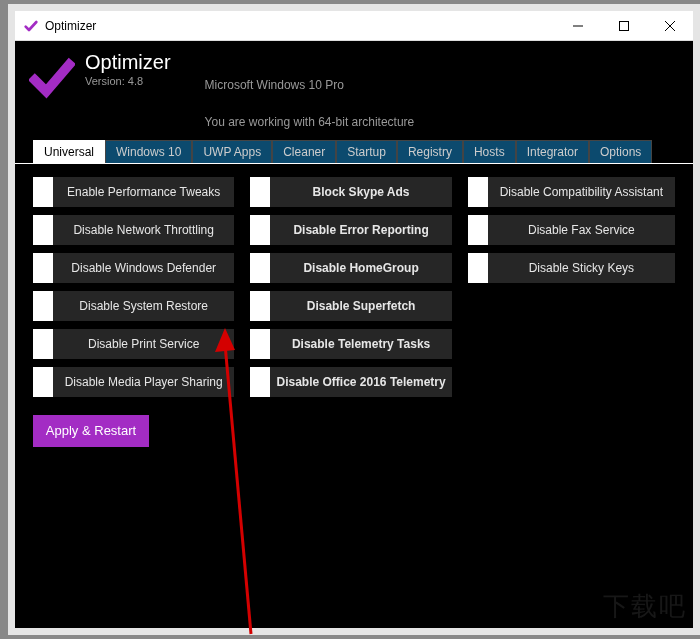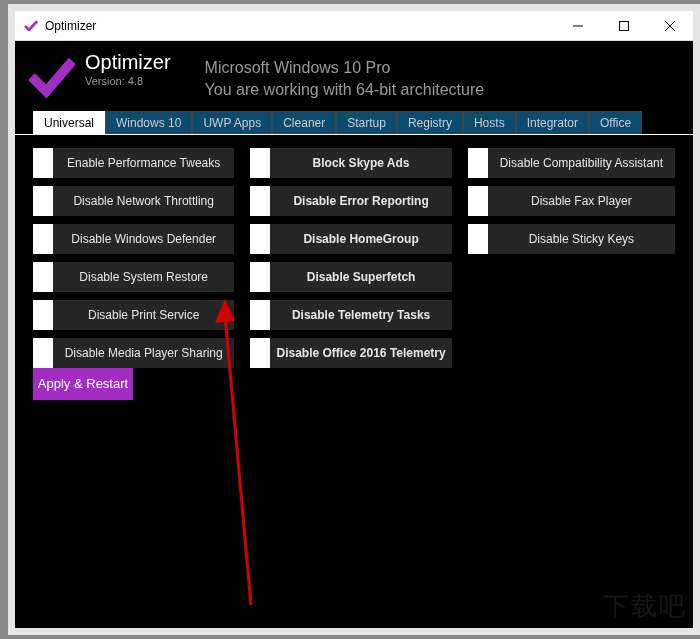--- a/index.html
+++ b/index.html
@@ -68,22 +68,23 @@
     color: #999;
     font-size: 11px;
     margin-top: 1px;
   }
   .sysinfo {
     margin-left: 34px;
     margin-top: 6px;
   }
   .sysinfo-line {
     color: #999;
-    font-size: 16px;
+    font-size: 12px;
     line-height: 1.4;
+    margin-top: 20px;
   }
   
   .tabs {
     display: flex;
     background: #000;
     padding-left: 18px;
     height: 24px;
     align-items: flex-end;
   }
   .tab {
@@ -138,28 +139,29 @@
     background: #262626;
     color: #e6e6e6;
     font-size: 12px;
     display: flex;
     align-items: center;
     justify-content: center;
     padding: 0 6px;
     text-align: center;
   }
   .apply-btn {
+    margin-top: 18px;
     background: #a32cc4;
     background: #9b2fae;
     background: #a233c2;
     background: #a02cb8;
     background: #a733c9;
     color: #fff;
     font-size: 13px;
-    width: 100px;
+    width: 116px;
     height: 32px;
     display: flex;
     align-items: center;
     justify-content: center;
     border: none;
   }
   .apply-btn { background: #a32cc4; }
   
   .arrow {
     position: absolute;
@@ -227,21 +229,21 @@
 
   <div class="tabs">
     <div class="tab active">Universal</div>
     <div class="tab">Windows 10</div>
     <div class="tab">UWP Apps</div>
     <div class="tab">Cleaner</div>
     <div class="tab">Startup</div>
     <div class="tab">Registry</div>
     <div class="tab">Hosts</div>
     <div class="tab">Integrator</div>
-    <div class="tab">Office</div>
+    <div class="tab">Options</div>
   </div>
 
   <div class="content">
     <div class="columns">
 
       <div class="col col1">
         <div class="opt">
           <div class="opt-check"></div>
           <div class="opt-btn">Enable Performance Tweaks</div>
         </div>
@@ -294,21 +296,21 @@
         </div>
       </div>
 
       <div class="col col3">
         <div class="opt">
           <div class="opt-check"></div>
           <div class="opt-btn">Disable Compatibility Assistant</div>
         </div>
         <div class="opt">
           <div class="opt-check"></div>
-          <div class="opt-btn">Disable Fax Player</div>
+          <div class="opt-btn">Disable Fax Service</div>
         </div>
         <div class="opt">
           <div class="opt-check"></div>
           <div class="opt-btn">Disable Sticky Keys</div>
         </div>
       </div>
     </div>
 
     <button class="apply-btn">Apply &amp; Restart</button>
 

